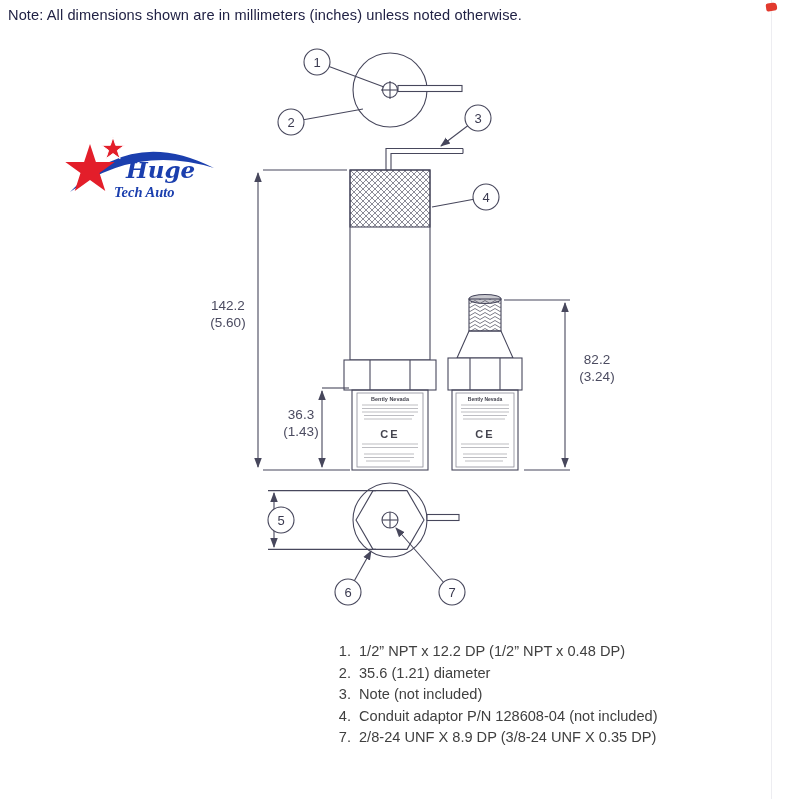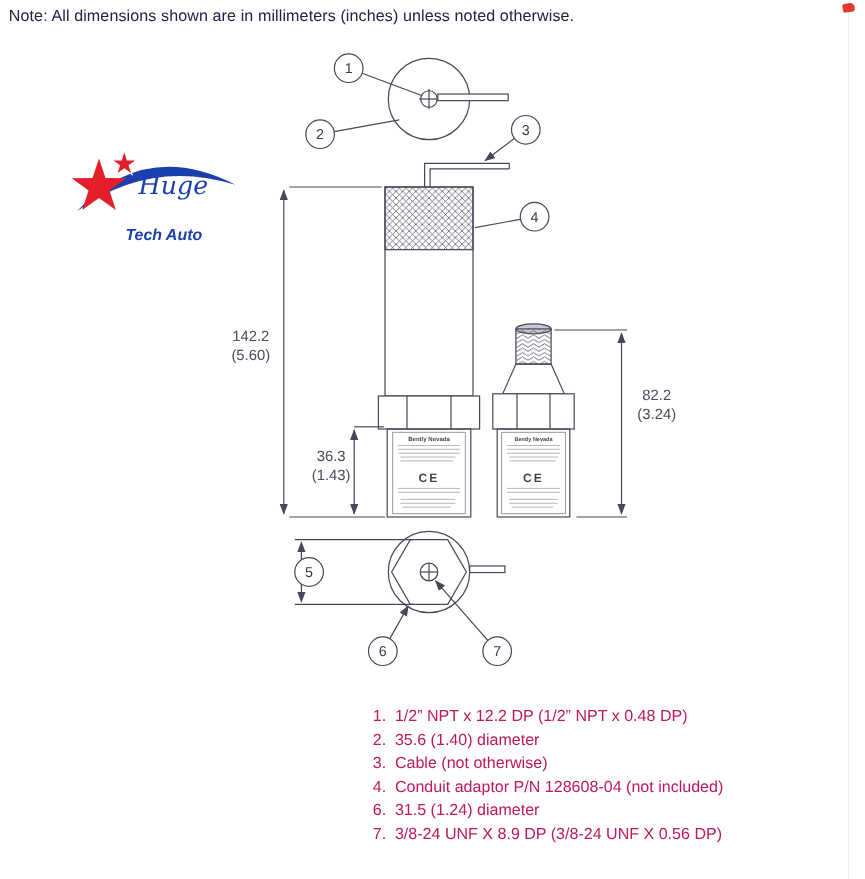--- a/index.html
+++ b/index.html
@@ -15,33 +15,33 @@
   .divider { position: absolute; left: 771px; top: 0; width: 1px; height: 799px; background: #ededf1; }
   .red-mark {
     position: absolute; left: 766px; top: 3px; width: 11px; height: 8px;
     background: #e23a2e; border-radius: 2px 4px 3px 2px; transform: rotate(-8deg);
   }
 
   .logo { position: absolute; left: 62px; top: 130px; width: 175px; height: 88px; }
   .logo svg { position: absolute; left: 0; top: 0; }
   .logo-line1 {
     position: absolute; left: 64px; top: 26px;
-    font-family: "DejaVu Serif", serif; font-style: italic; font-weight: 400;
+    font-family: "DejaVu Serif", serif; font-style: italic; font-weight: 700;
     font-size: 23px; color: #1b3fae;
   }
   .logo-line2 {
-    position: absolute; left: 52px; top: 76px;
-    font-family: Liberation Sans, sans-serif; font-style: italic; font-weight: 700;
+    position: absolute; left: 52px; top: 54px;
+    font-family: Liberation Serif, serif; font-style: italic; font-weight: 700;
     font-size: 14.5px; color: #1b3fae;
   }
 
   .drawing-svg { position: absolute; left: 0; top: 0; }
 
   .legend { position: absolute; left: 333px; top: 641px; }
-  .legend-row { font-size: 14.6px; line-height: 21.6px; color: #be185d; white-space: nowrap; }
+  .legend-row { font-size: 14.6px; line-height: 21.6px; color: #404040; white-space: nowrap; }
   .lnum { display: inline-block; width: 18px; text-align: right; margin-right: 8px; }
 
   .dim-text { font-size: 13.5px; fill: #4b4b60; }
   .callout-num { font-size: 13px; fill: #3a3a50; }
 </style>
 </head>
 <body>
 
 <div class="page">
 
@@ -222,29 +222,26 @@
       </g>
 
     </g>
   </svg>
 
   <div class="legend">
     <div class="legend-row">
       <span class="lnum">1.</span><span>1/2” NPT x 12.2 DP (1/2” NPT x 0.48 DP)</span>
     </div>
     <div class="legend-row">
-      <span class="lnum">2.</span><span>35.6 (1.40) diameter</span>
-    </div>
-    <div class="legend-row">
-      <span class="lnum">3.</span><span>Cable (not otherwise)</span>
+      <span class="lnum">2.</span><span>35.6 (1.21) diameter</span>
+    </div>
+    <div class="legend-row">
+      <span class="lnum">3.</span><span>Note (not included)</span>
     </div>
     <div class="legend-row">
       <span class="lnum">4.</span><span>Conduit adaptor P/N 128608-04 (not included)</span>
     </div>
     <div class="legend-row">
-      <span class="lnum">6.</span><span>31.5 (1.24) diameter</span>
-    </div>
-    <div class="legend-row">
-      <span class="lnum">7.</span><span>3/8-24 UNF X 8.9 DP (3/8-24 UNF X 0.56 DP)</span>
+      <span class="lnum">7.</span><span>2/8-24 UNF X 8.9 DP (3/8-24 UNF X 0.35 DP)</span>
     </div>
   </div>
 
 </div>
 
 </body></html>

